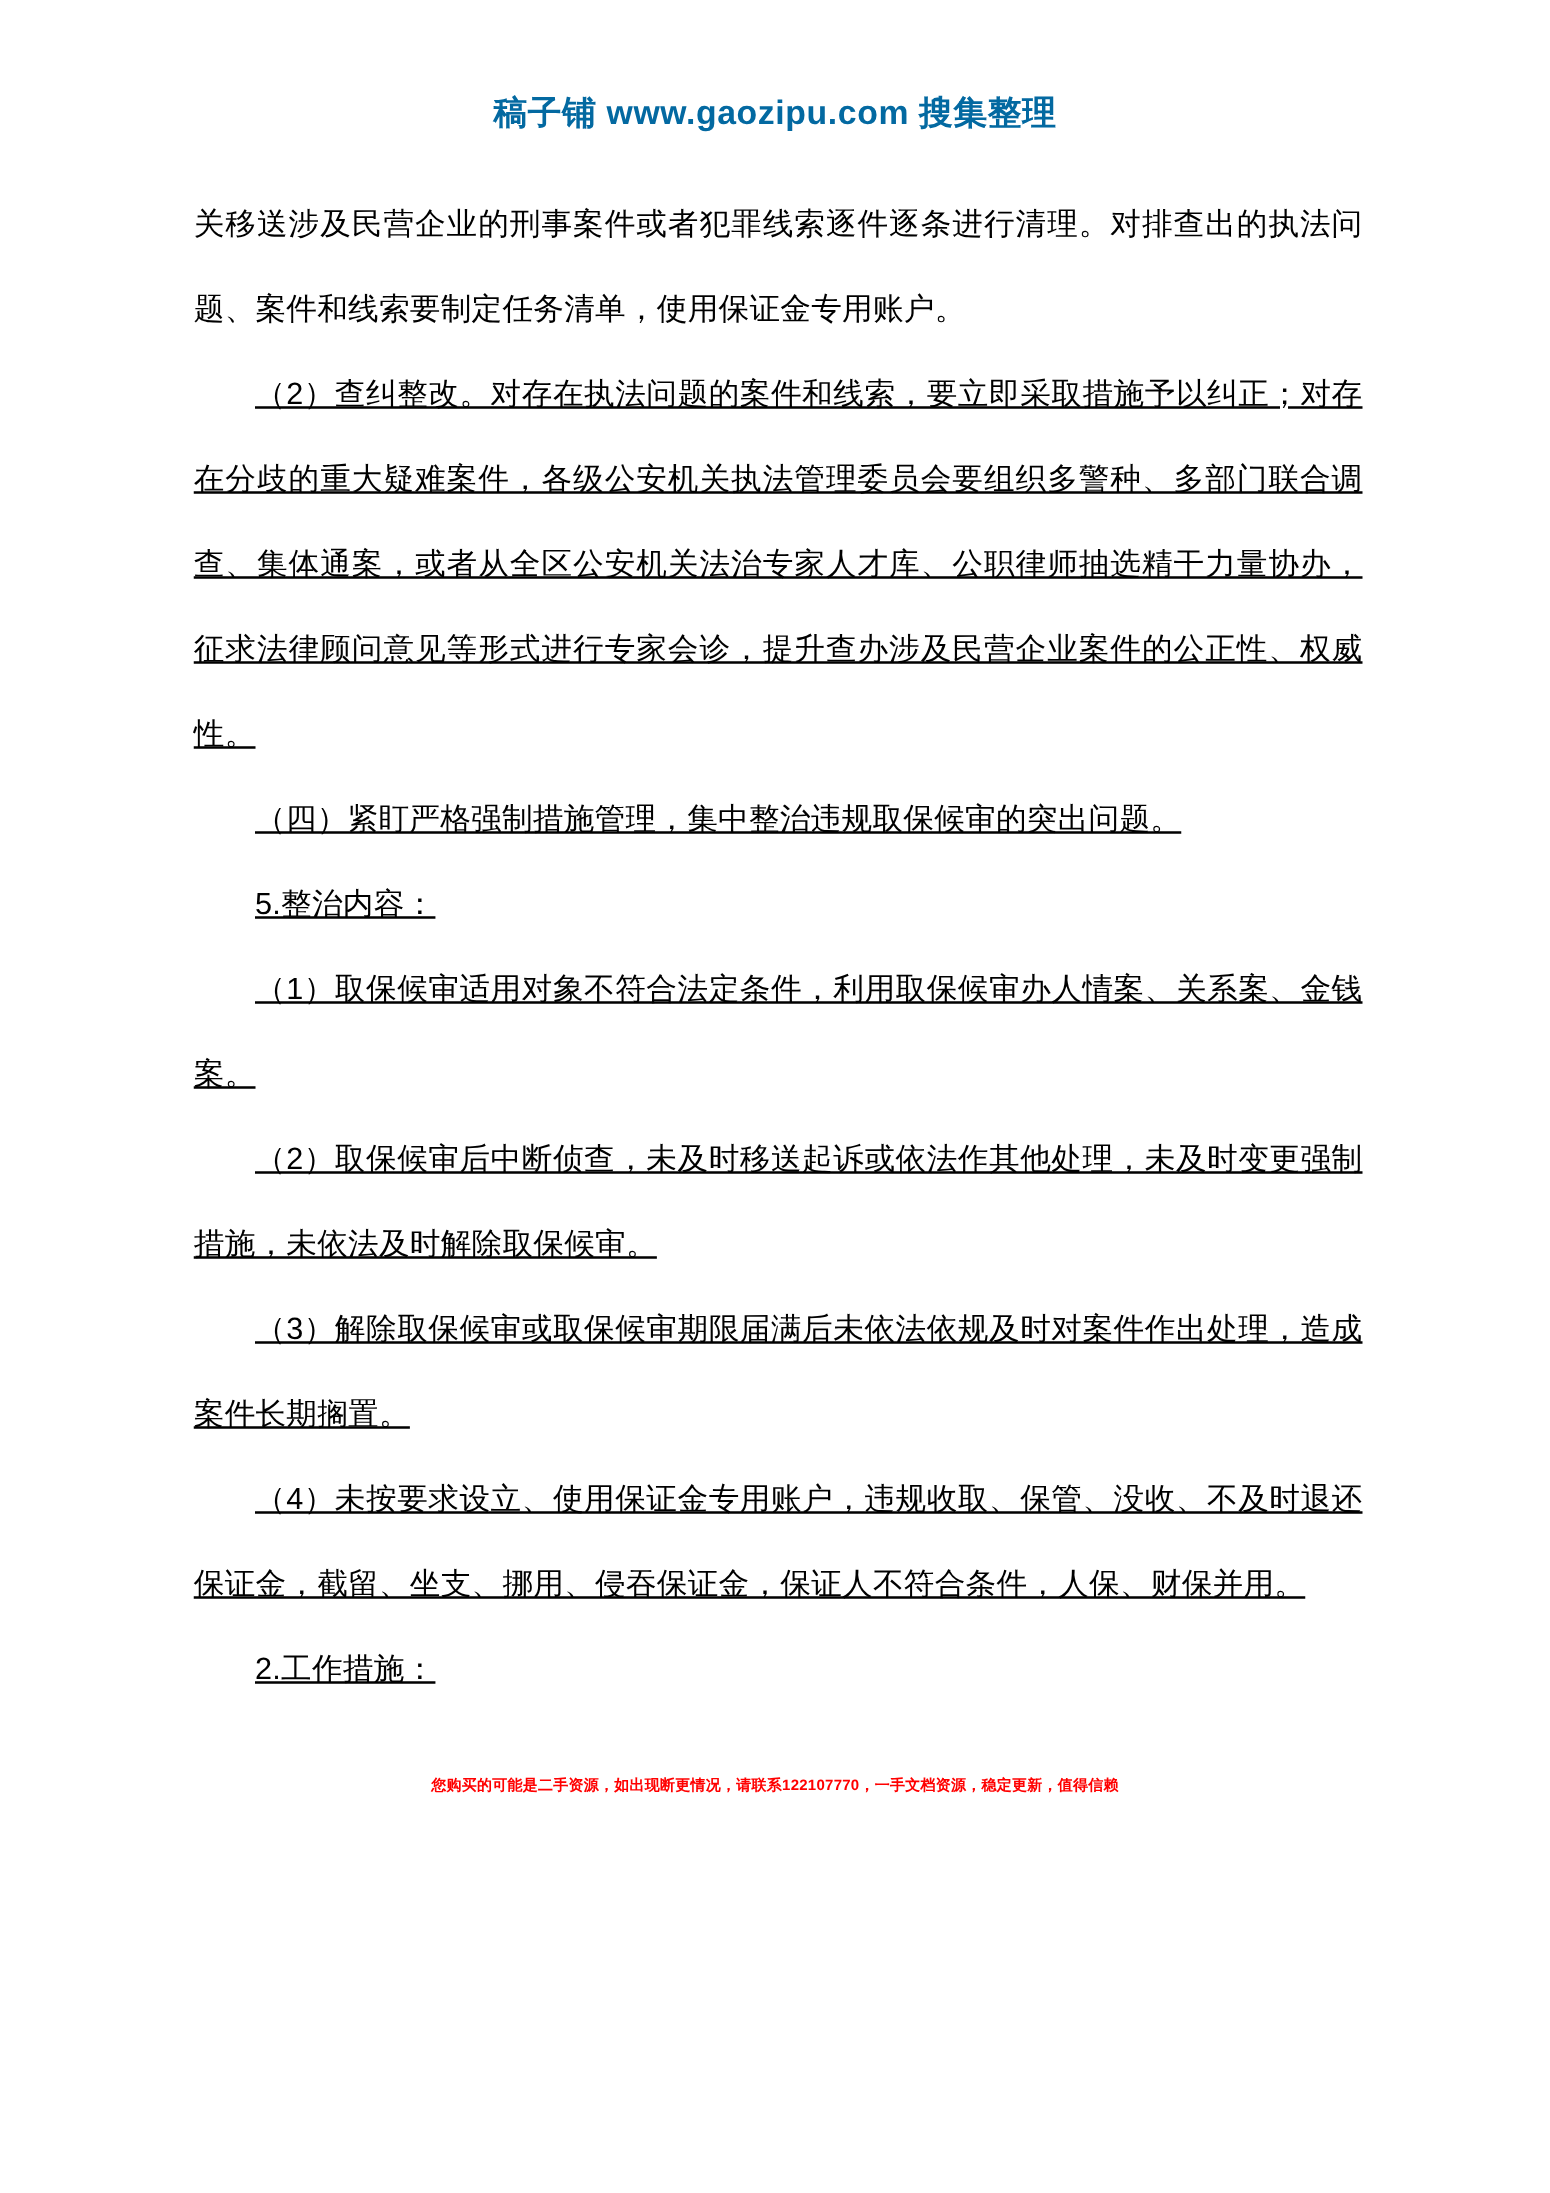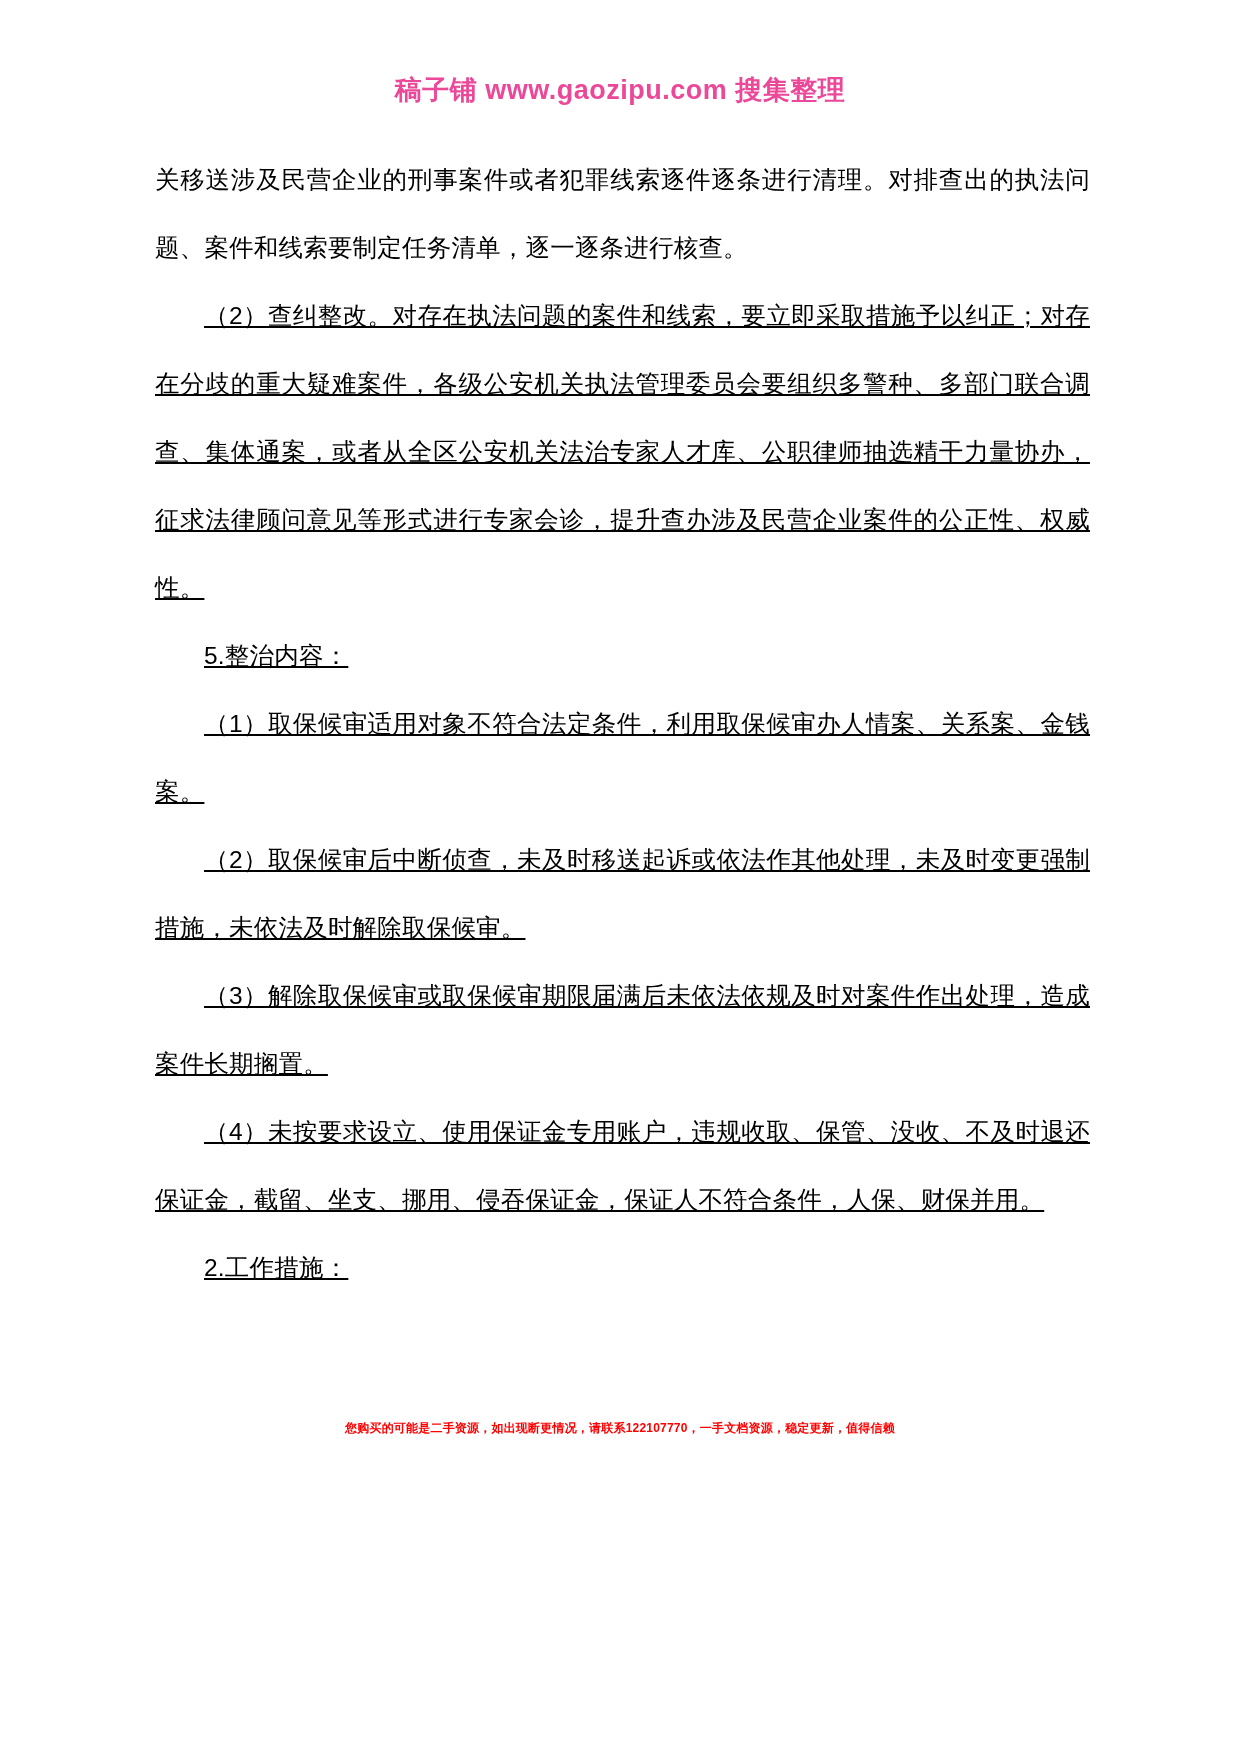--- a/index.html
+++ b/index.html
@@ -20,21 +20,21 @@
     height: 1754px;
     box-sizing: border-box;
     position: relative;
   }
   .header-banner {
     position: absolute;
     top: 72px;
     left: 0;
     width: 1240px;
     text-align: center;
-    color: #ec4899;
+    color: #0369a1;
     font-weight: bold;
     font-size: 27px;
     letter-spacing: 0.5px;
   }
   .content {
     position: absolute;
     top: 146px;
     left: 155px;
     width: 935px;
   }
@@ -63,22 +63,23 @@
   }
 </style>
 </head>
 <body>
 
 <div class="page">
 
   <div class="header-banner">稿子铺 www.gaozipu.com 搜集整理</div>
 
   <div class="content">
-    <p class="para">关移送涉及民营企业的刑事案件或者犯罪线索逐件逐条进行清理。对排查出的执法问题、案件和线索要制定任务清单，逐一逐条进行核查。</p>
+    <p class="para">关移送涉及民营企业的刑事案件或者犯罪线索逐件逐条进行清理。对排查出的执法问题、案件和线索要制定任务清单，使用保证金专用账户。</p>
     <p class="para indent">（2）查纠整改。对存在执法问题的案件和线索，要立即采取措施予以纠正；对存在分歧的重大疑难案件，各级公安机关执法管理委员会要组织多警种、多部门联合调查、集体通案，或者从全区公安机关法治专家人才库、公职律师抽选精干力量协办，征求法律顾问意见等形式进行专家会诊，提升查办涉及民营企业案件的公正性、权威性。</p>
+    <p class="para indent">（四）紧盯严格强制措施管理，集中整治违规取保候审的突出问题。</p>
     <p class="para indent">5.整治内容：</p>
     <p class="para indent">（1）取保候审适用对象不符合法定条件，利用取保候审办人情案、关系案、金钱案。</p>
     <p class="para indent">（2）取保候审后中断侦查，未及时移送起诉或依法作其他处理，未及时变更强制措施，未依法及时解除取保候审。</p>
     <p class="para indent">（3）解除取保候审或取保候审期限届满后未依法依规及时对案件作出处理，造成案件长期搁置。</p>
     <p class="para indent">（4）未按要求设立、使用保证金专用账户，违规收取、保管、没收、不及时退还保证金，截留、坐支、挪用、侵吞保证金，保证人不符合条件，人保、财保并用。</p>
     <p class="para indent">2.工作措施：</p>
   </div>
 
   <div class="footer-note">您购买的可能是二手资源，如出现断更情况，请联系122107770，一手文档资源，稳定更新，值得信赖</div>
 

